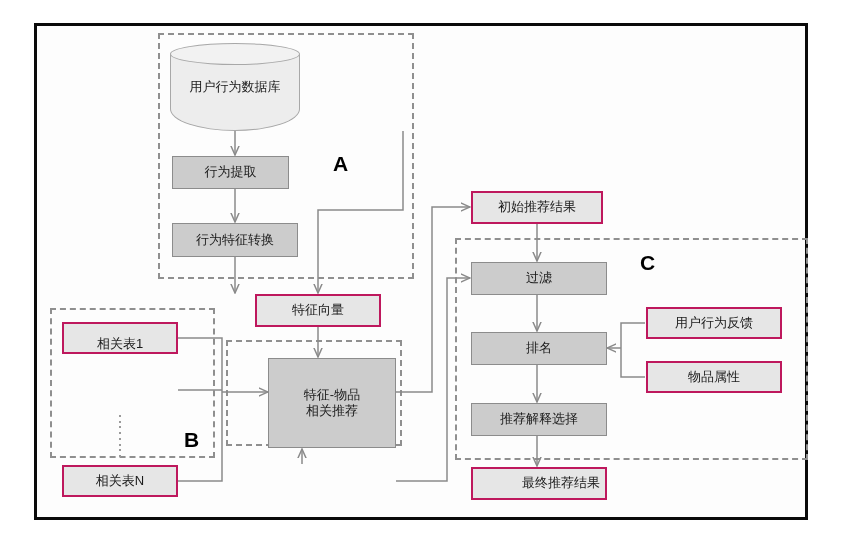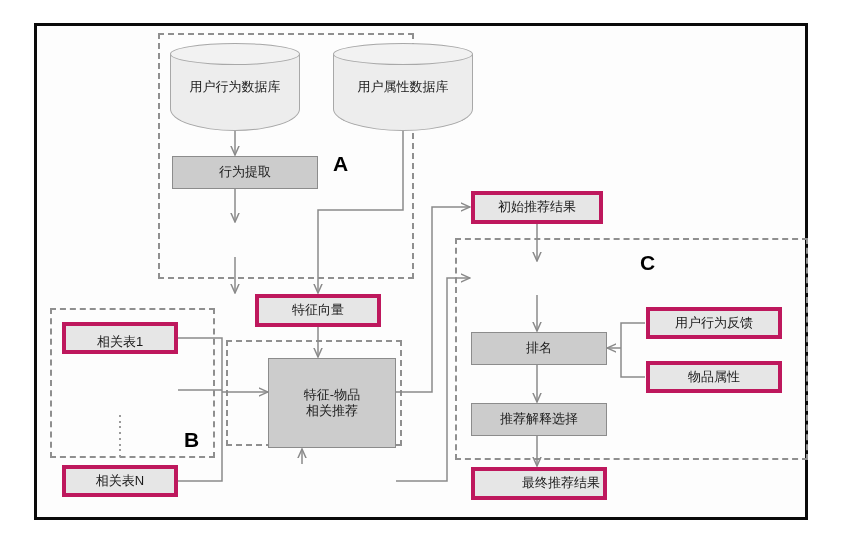--- a/index.html
+++ b/index.html
@@ -40,21 +40,21 @@
     align-items: center;
     justify-content: center;
     text-align: center;
     font-size: 13px;
     color: #1a1a1a;
     line-height: 1.25;
     white-space: pre-line;
   }
   .box-light {
     background: #e6e6e6;
-    border: 4px solid #be185d;
+    border: 2px solid #be185d;
   }
   .box-dark {
     background: #cccccc;
     border: 1px solid #8c8c8c;
   }
   .group-label {
     position: absolute;
     font-weight: bold;
     font-size: 21px;
     color: #000000;
@@ -179,30 +179,28 @@
       <path d="M 621 348 L 607 348" marker-end="url(#arrow)"></path>
     </g>
   </svg>
 
   <div class="cylinder" style="left:170px; top:43px; width:130px; height:88px;">
     <div class="cyl-body"></div>
     <div class="cyl-top"></div>
     <div class="cyl-label">用户行为数据库</div>
   </div>
 
-  <div class="cylinder" style="left:333px; top:43px; width:140px; height:88px;">
-    <div class="cyl-body"></div>
-    <div class="cyl-top"></div>
-    <div class="cyl-label">用户属性数据库</div>
-  </div>
-
-  <div class="node box-dark" style="left:172px; top:156px; width:146px; height:33px;">
+
+  <div class="node box-dark" style="left:172px; top:156px; width:117px; height:33px;">
     <span>行为提取</span>
   </div>
 
+  <div class="node box-dark" style="left:172px; top:223px; width:126px; height:34px;">
+    <span>行为特征转换</span>
+  </div>
 
   <div class="node box-light" style="left:255px; top:294px; width:126px; height:33px;">
     <span>特征向量</span>
   </div>
 
   <div class="node box-light" style="left:62px; top:322px; width:116px; height:32px;align-items:flex-end;">
     <span>相关表1</span>
   </div>
 
 
@@ -224,20 +222,23 @@
   <div class="node box-dark" style="left:268px; top:358px; width:128px; height:90px; font-size:13px;">
     <span>特征-物品
 相关推荐</span>
   </div>
 
 
   <div class="node box-light" style="left:471px; top:191px; width:132px; height:33px;">
     <span>初始推荐结果</span>
   </div>
 
+  <div class="node box-dark" style="left:471px; top:262px; width:136px; height:33px;">
+    <span>过滤</span>
+  </div>
 
   <div class="node box-dark" style="left:471px; top:332px; width:136px; height:33px;text-align:center;">
     <span>排名</span>
   </div>
 
   <div class="node box-dark" style="left:471px; top:403px; width:136px; height:33px;">
     <span>推荐解释选择</span>
   </div>
 
   <div class="node box-light" style="left:646px; top:361px; width:136px; height:32px;">

